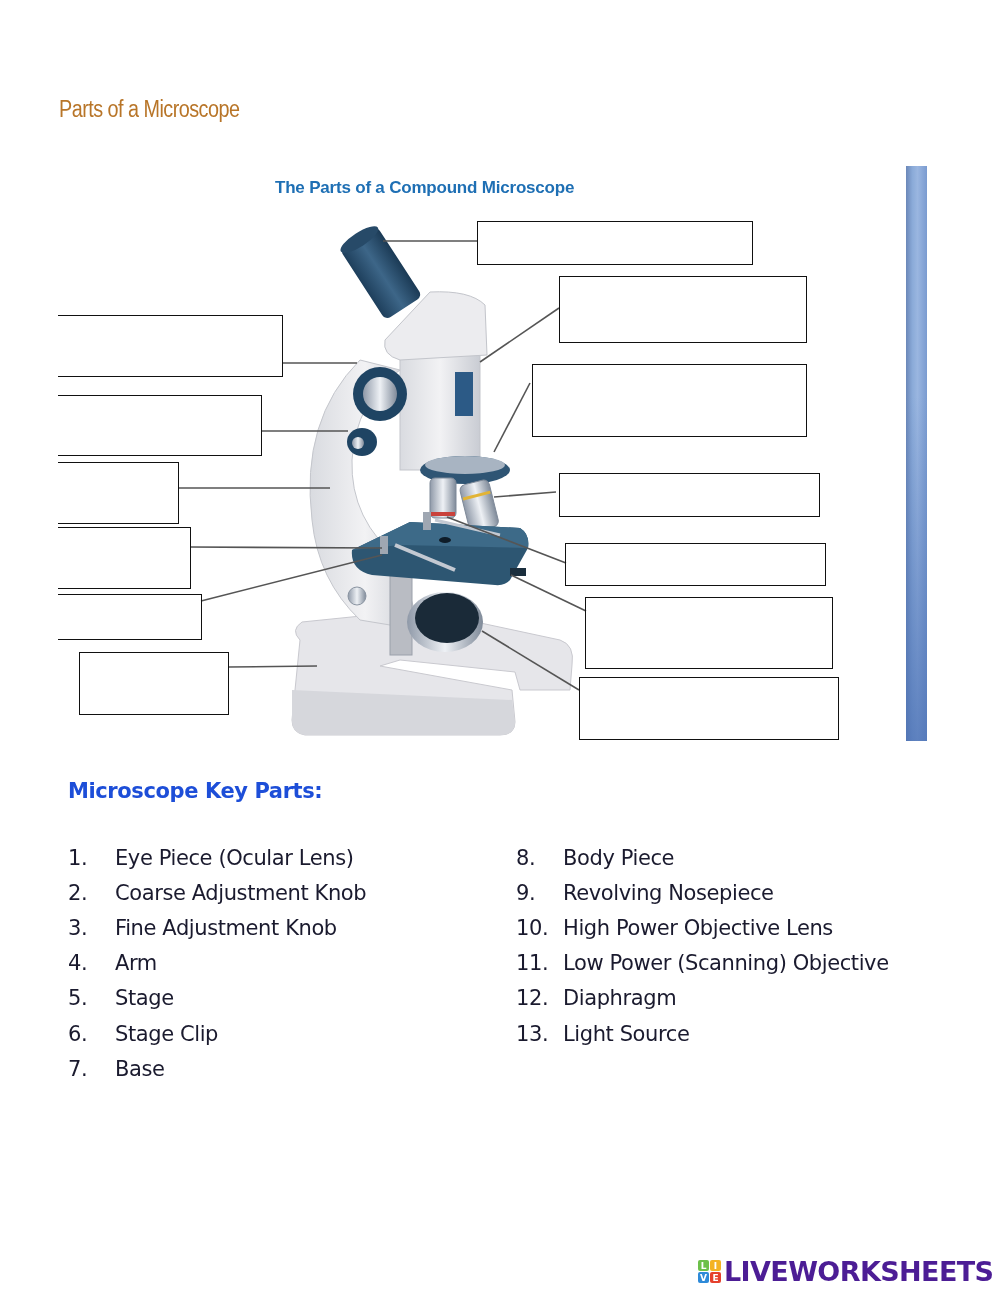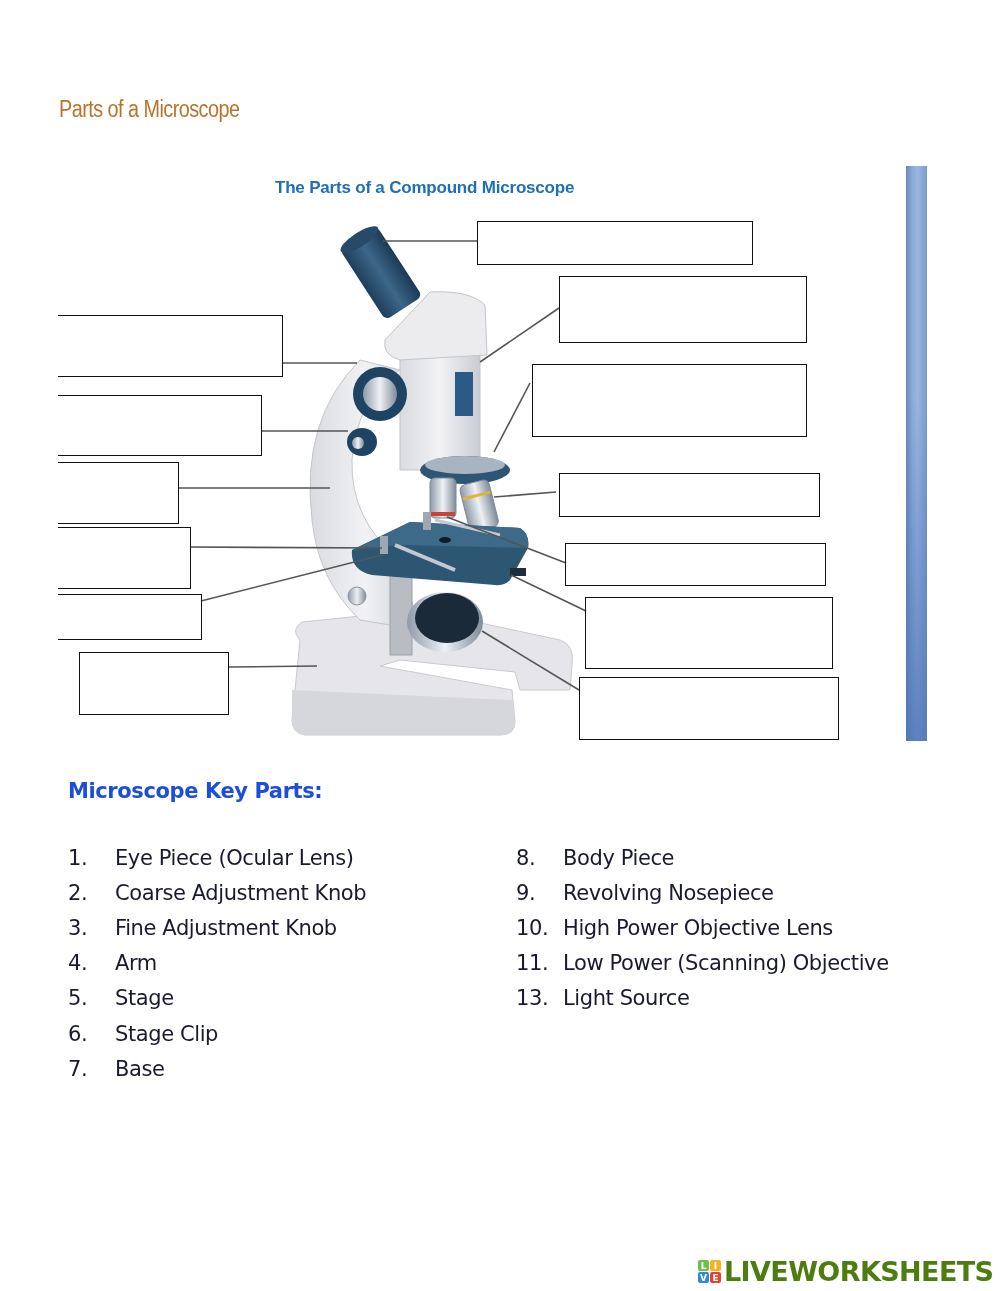--- a/index.html
+++ b/index.html
@@ -19,21 +19,21 @@
                      background: linear-gradient(to bottom, rgba(74,112,180,0) 0%, rgba(74,112,180,0.75) 100%); }
   .key-heading { position: absolute; left: 68px; top: 779px; font-family: "DejaVu Sans", sans-serif; font-size: 21px; font-weight: bold; color: #1d4ed8; letter-spacing: -0.4px; }
   .key-list { position: absolute; margin: 0; padding: 0; list-style: none; font-family: "DejaVu Sans", sans-serif; font-size: 21px; color: #1a1a2e; letter-spacing: -0.4px; }
   .key-list li { height: 35.2px; display: flex; align-items: center; white-space: nowrap; }
   .key-list .num { display: inline-block; width: 47px; }
   .key-left { left: 68px; top: 840px; }
   .key-right { left: 516px; top: 840px; }
   .logo { position: absolute; left: 698px; top: 1256px; display: flex; align-items: center; gap: 3px; }
   .logo-mark { display: grid; grid-template-columns: 11px 11px; grid-template-rows: 11px 11px; gap: 1px; }
   .logo-mark span { font-size: 9px; font-weight: bold; color: #fff; display: flex; align-items: center; justify-content: center; border-radius: 2px; font-family: "DejaVu Sans", sans-serif; }
-  .logo-text { font-family: "DejaVu Sans", sans-serif; font-weight: bold; font-size: 27px; color: #4d7c0f; letter-spacing: -0.6px; }
+  .logo-text { font-family: "DejaVu Sans", sans-serif; font-weight: bold; font-size: 27px; color: #4c1d95; letter-spacing: -0.6px; }
 </style>
 </head>
 <body>
 
 <div class="page-title">Parts of a Microscope</div>
 <div class="diagram-title">The Parts of a Compound Microscope</div>
 
 <svg class="diagram-svg" width="1000" height="780" viewBox="0 0 1000 780">
   <defs>
     <linearGradient id="bodyG" x1="0" x2="1" y1="0" y2="0">
@@ -181,20 +181,24 @@
     </li>
   <li>
       <span class="num">10.</span>
       <span>High Power Objective Lens</span>
     </li>
   <li>
       <span class="num">11.</span>
       <span>Low Power (Scanning) Objective</span>
     </li>
   <li>
+      <span class="num">12.</span>
+      <span>Diaphragm</span>
+    </li>
+  <li>
       <span class="num">13.</span>
       <span>Light Source</span>
     </li>
 </ul>
 
 <div class="logo">
   <div class="logo-mark">
     <span style="background:#6cc04a;">L</span>
     <span style="background:#f4b324;">I</span>
     <span style="background:#2e8ad8;">V</span>

